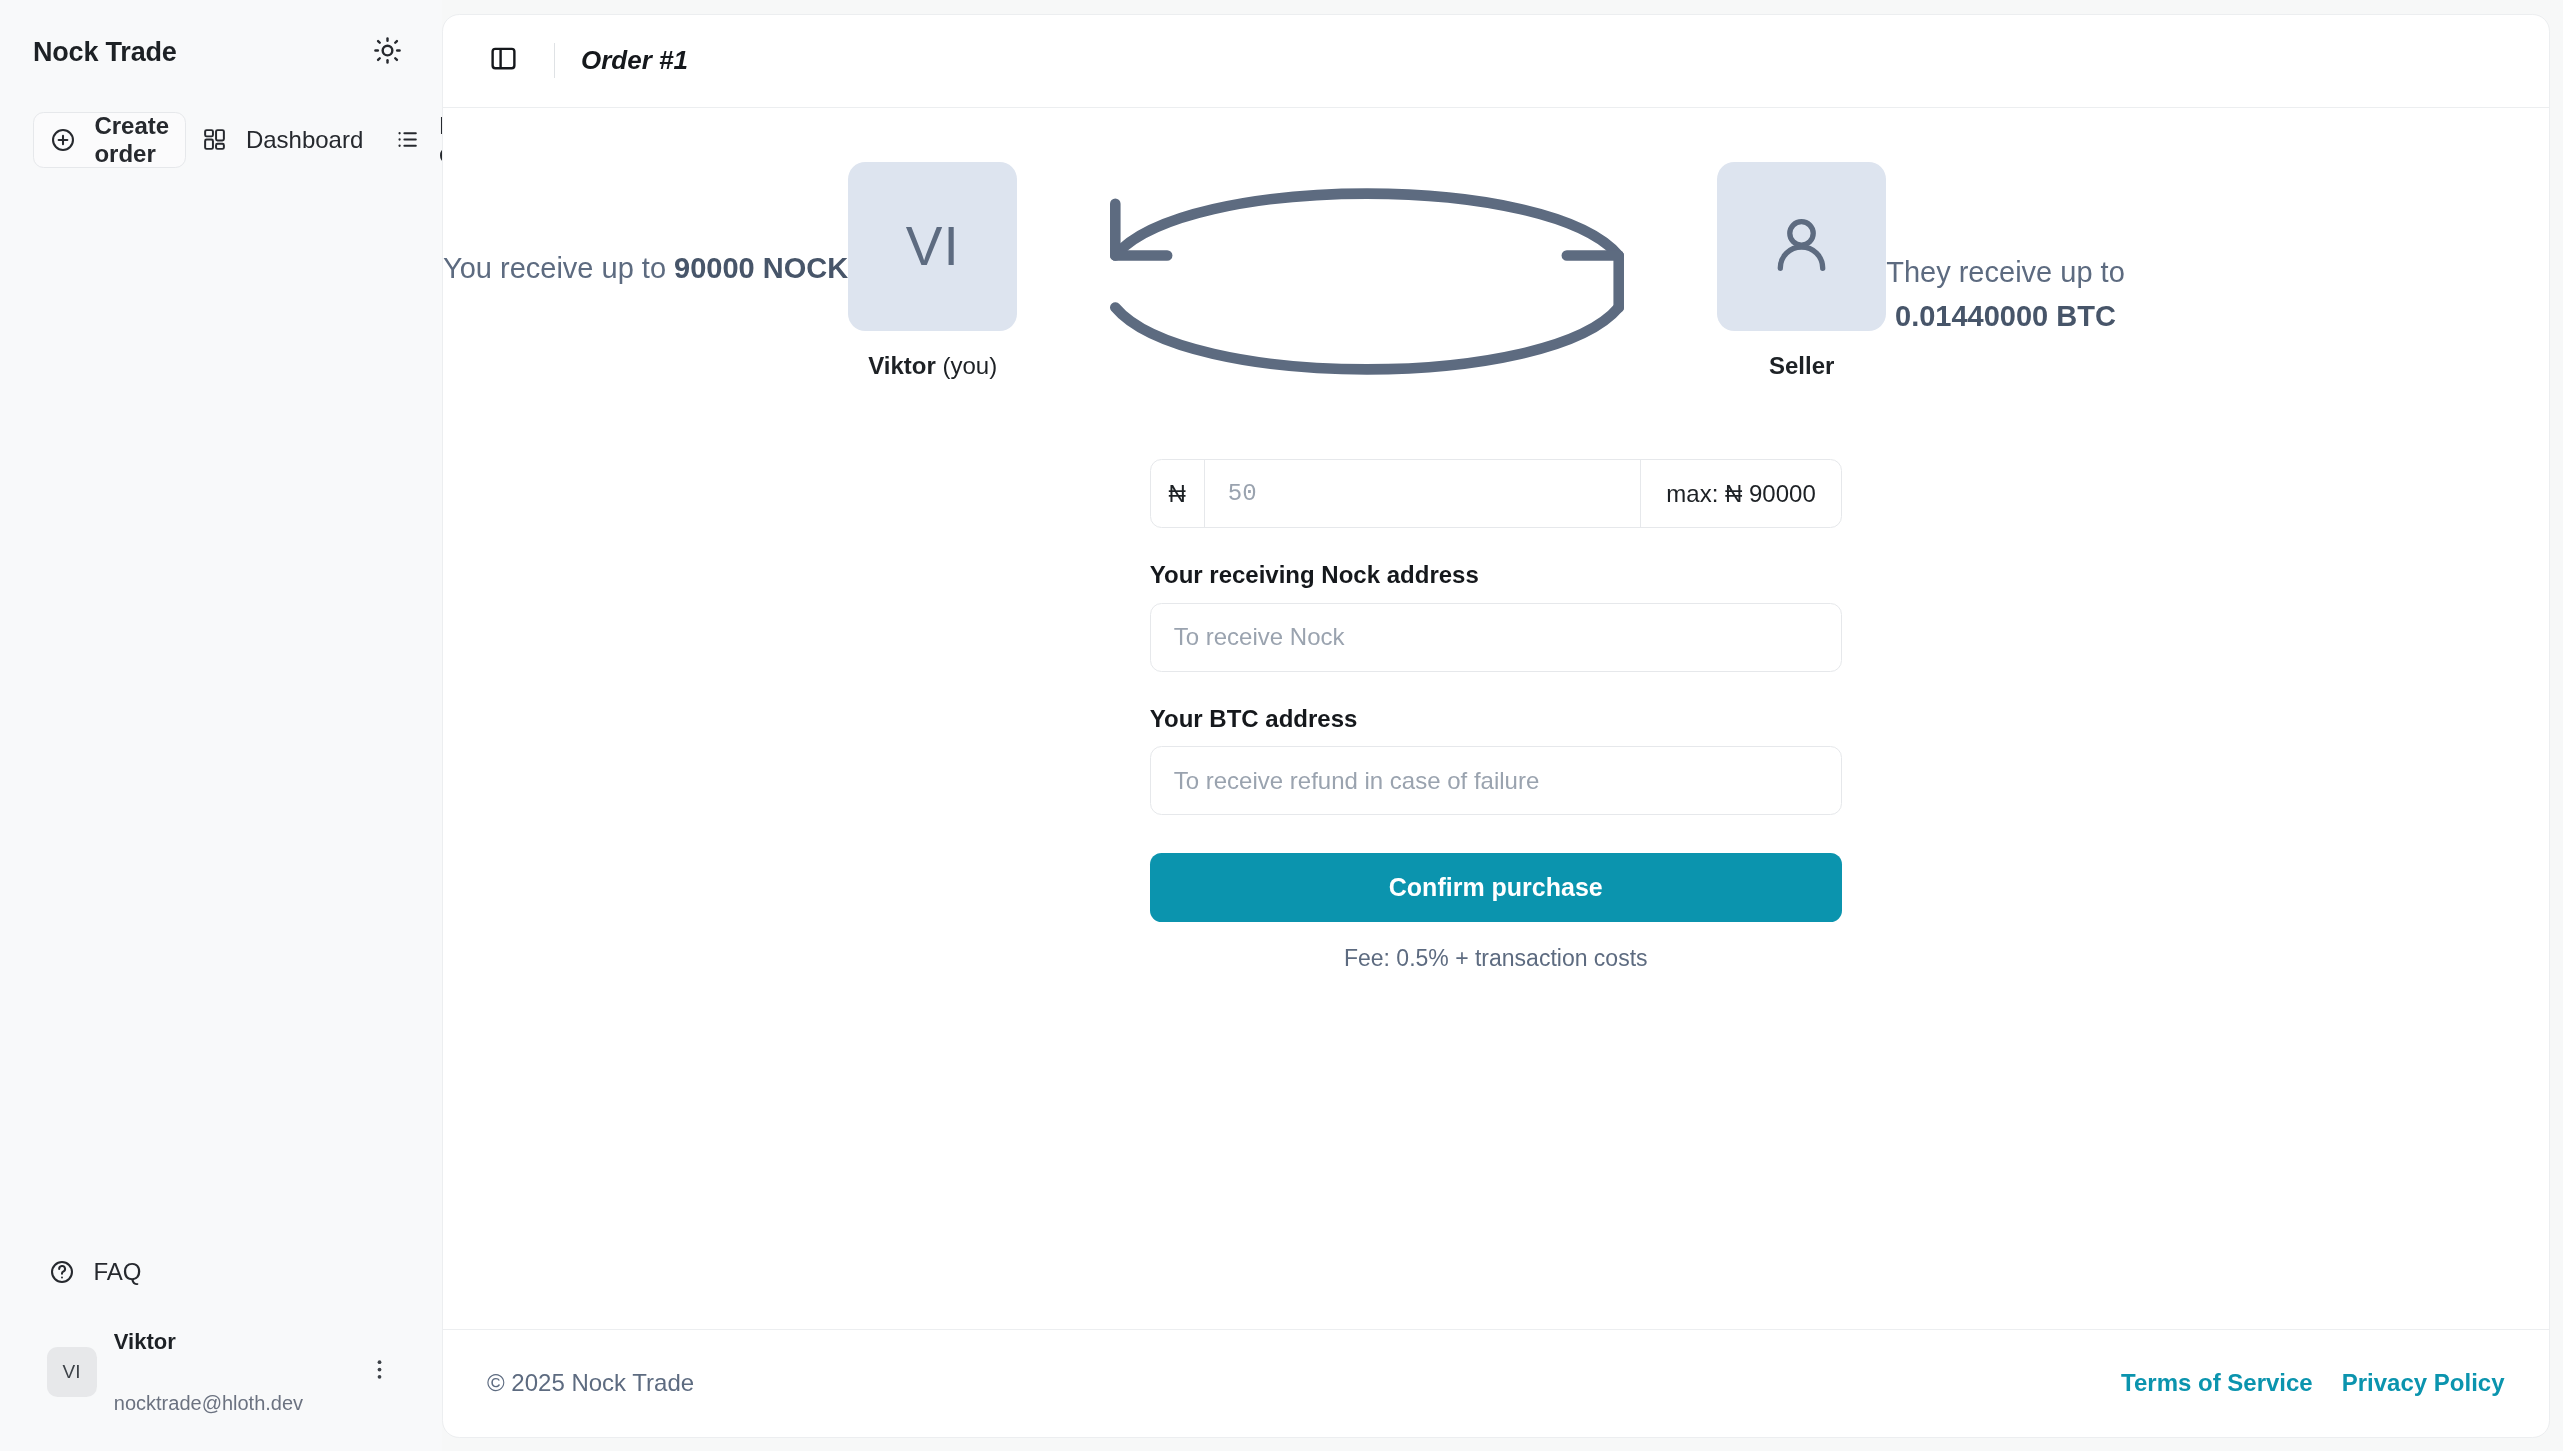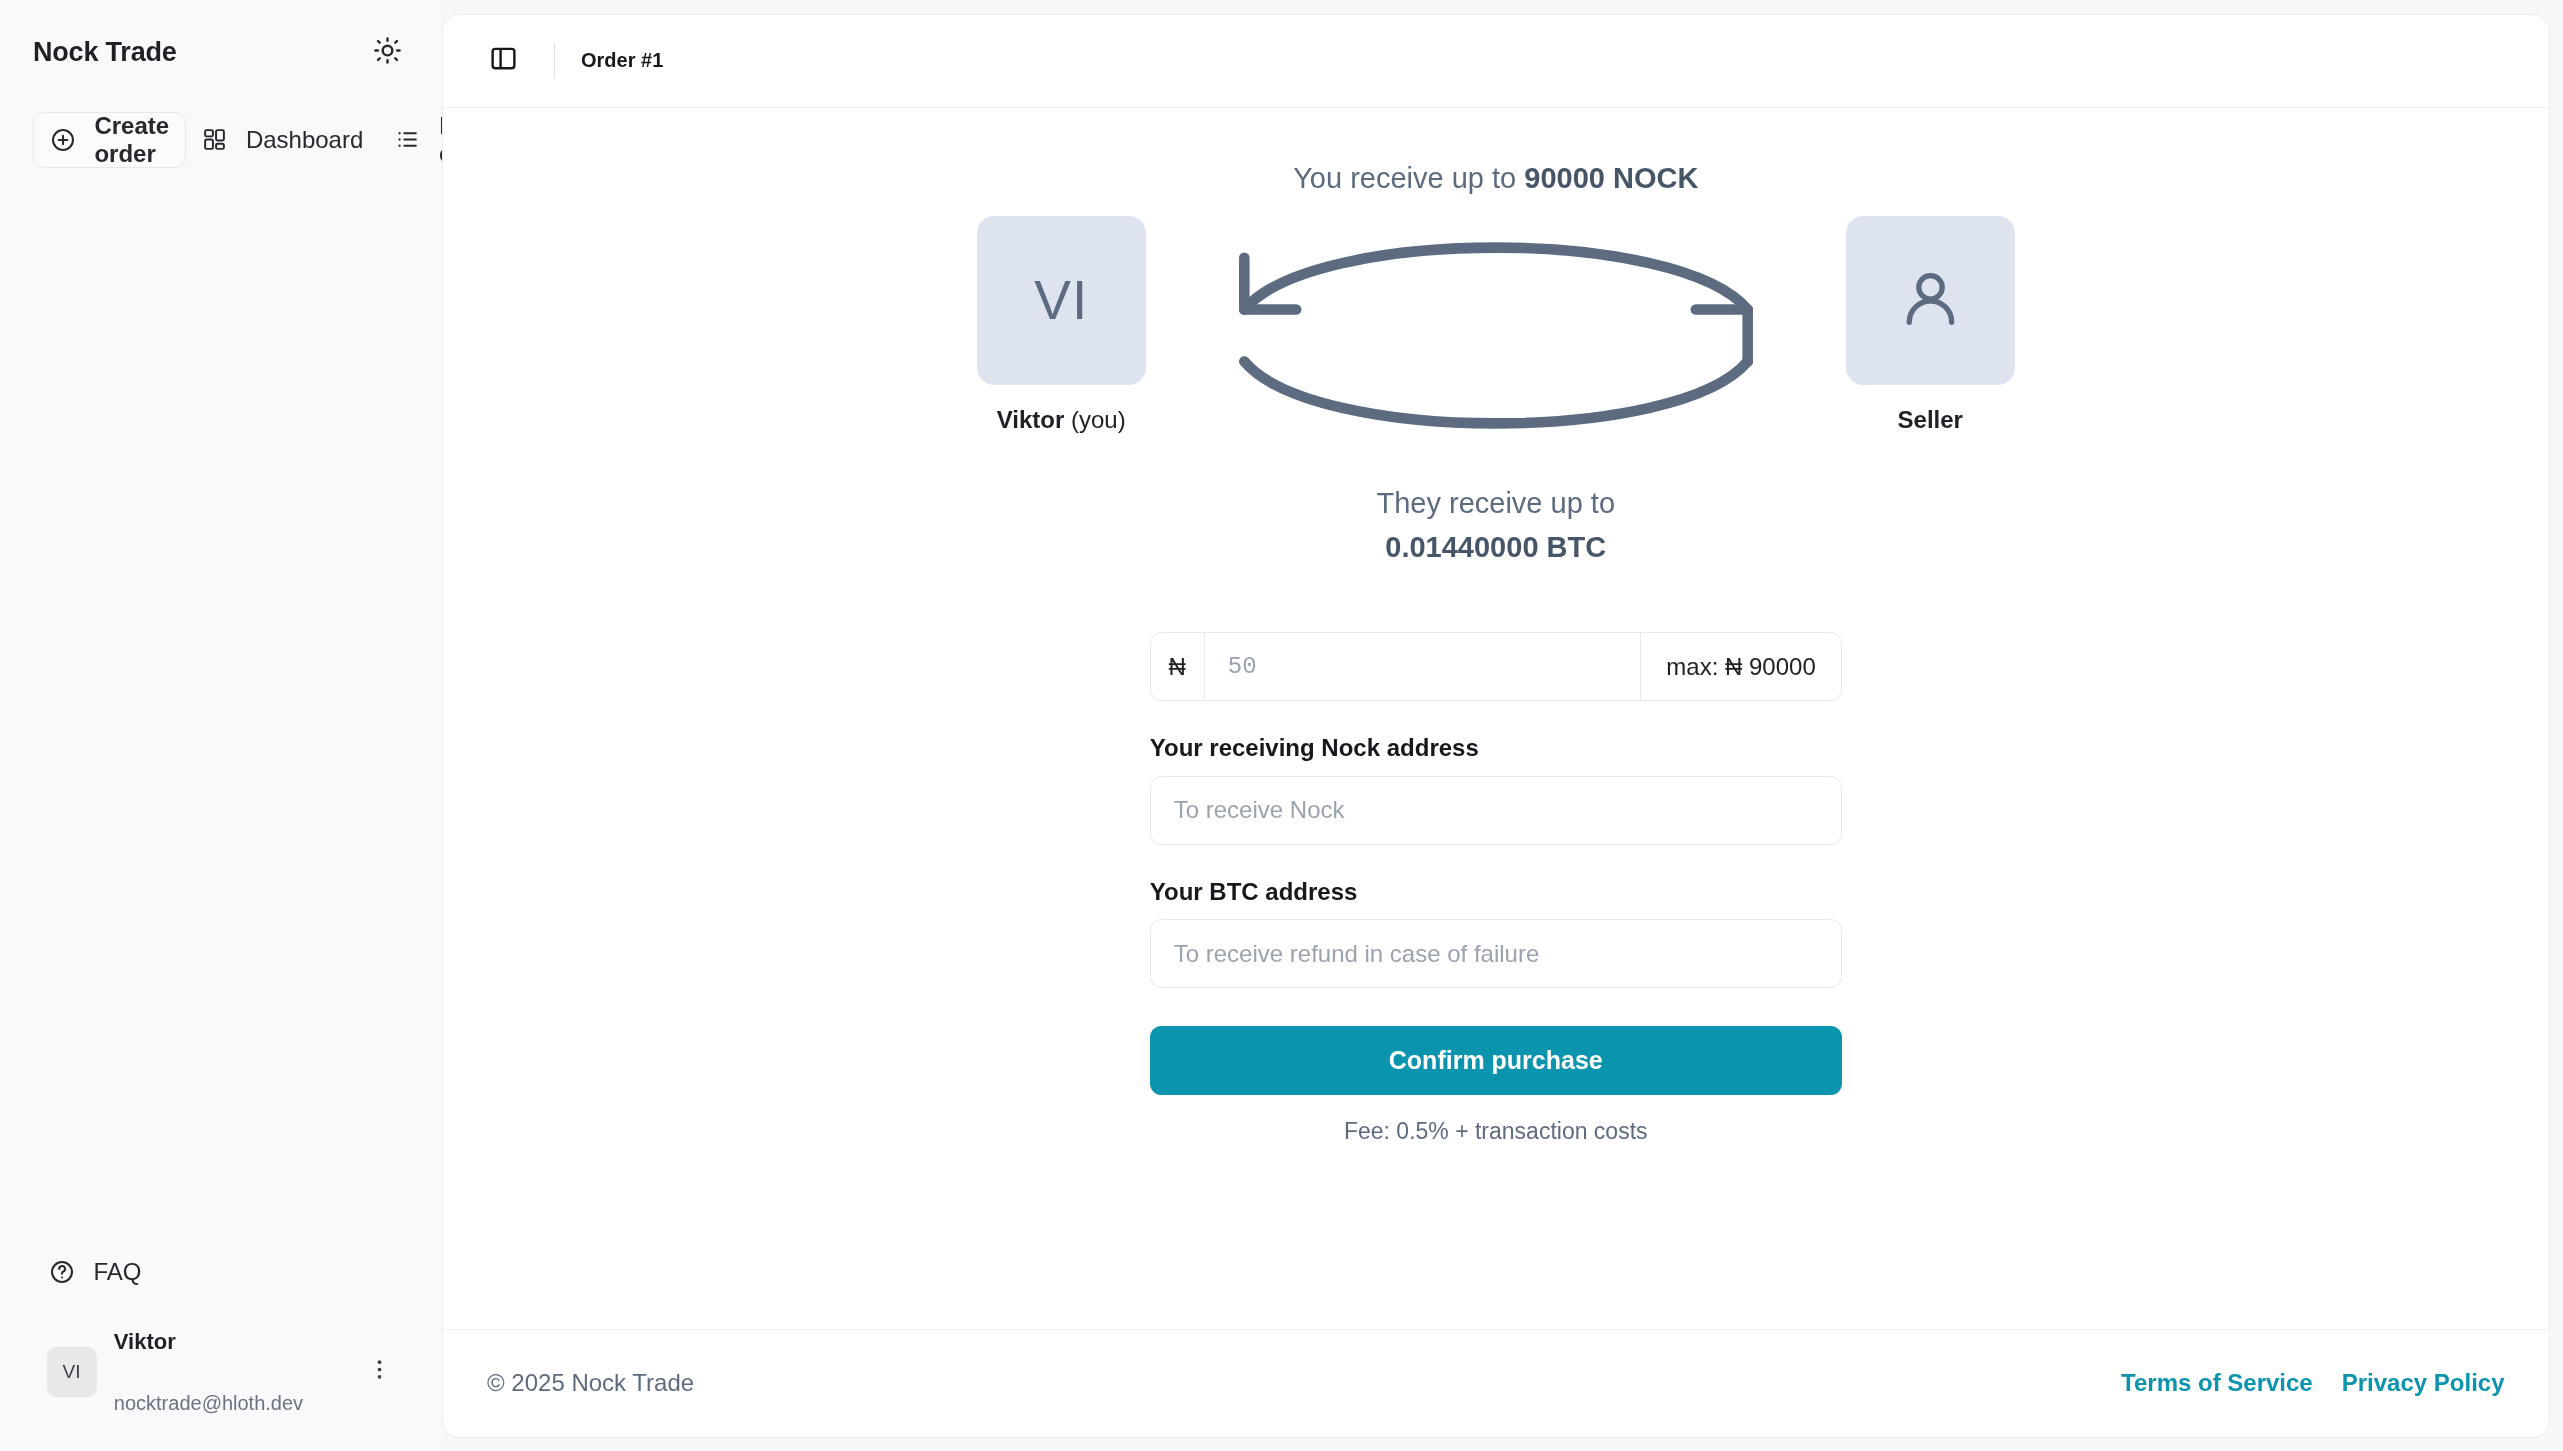--- a/index.html
+++ b/index.html
@@ -72,26 +72,26 @@
     height: 93px; flex: 0 0 93px;
     display: flex; align-items: center; gap: 0;
     padding: 0 35px;
     border-bottom: 1px solid #eceef0;
   }
   .topbar-toggle {
     width: 50px; height: 50px; display: flex; align-items: center; justify-content: center;
     border-radius: 8.6px; cursor: pointer;
   }
   .topbar-div { width: 1px; height: 35px; background: #dfe2e5; margin: 0 26px; }
-  .topbar-title { font-size: 20px; font-weight: 700; color: #15181c; }
+  .topbar-title { font-size: 26px; font-weight: 700; color: #15181c; font-style: italic; }
 
   .content { flex: 1 1 auto; overflow: hidden; position: relative; }
 
   
-  .exchange { padding-top: 54px; display: flex; flex-direction: column; align-items: center; }
+  .exchange { padding-top: 54px; display: flex; flex-direction: row; align-items: center; }
   .ex-top-label {
     font-size: 29px; color: #5d6b80; text-align: center;
     margin-bottom: 21px;
   }
   .ex-top-label b { color: #475569; font-weight: 700; }
   .ex-row {
     display: flex; align-items: flex-start; justify-content: center;
     width: 1038px;
   }
   .party { width: 169px; display: flex; flex-direction: column; align-items: center; }

